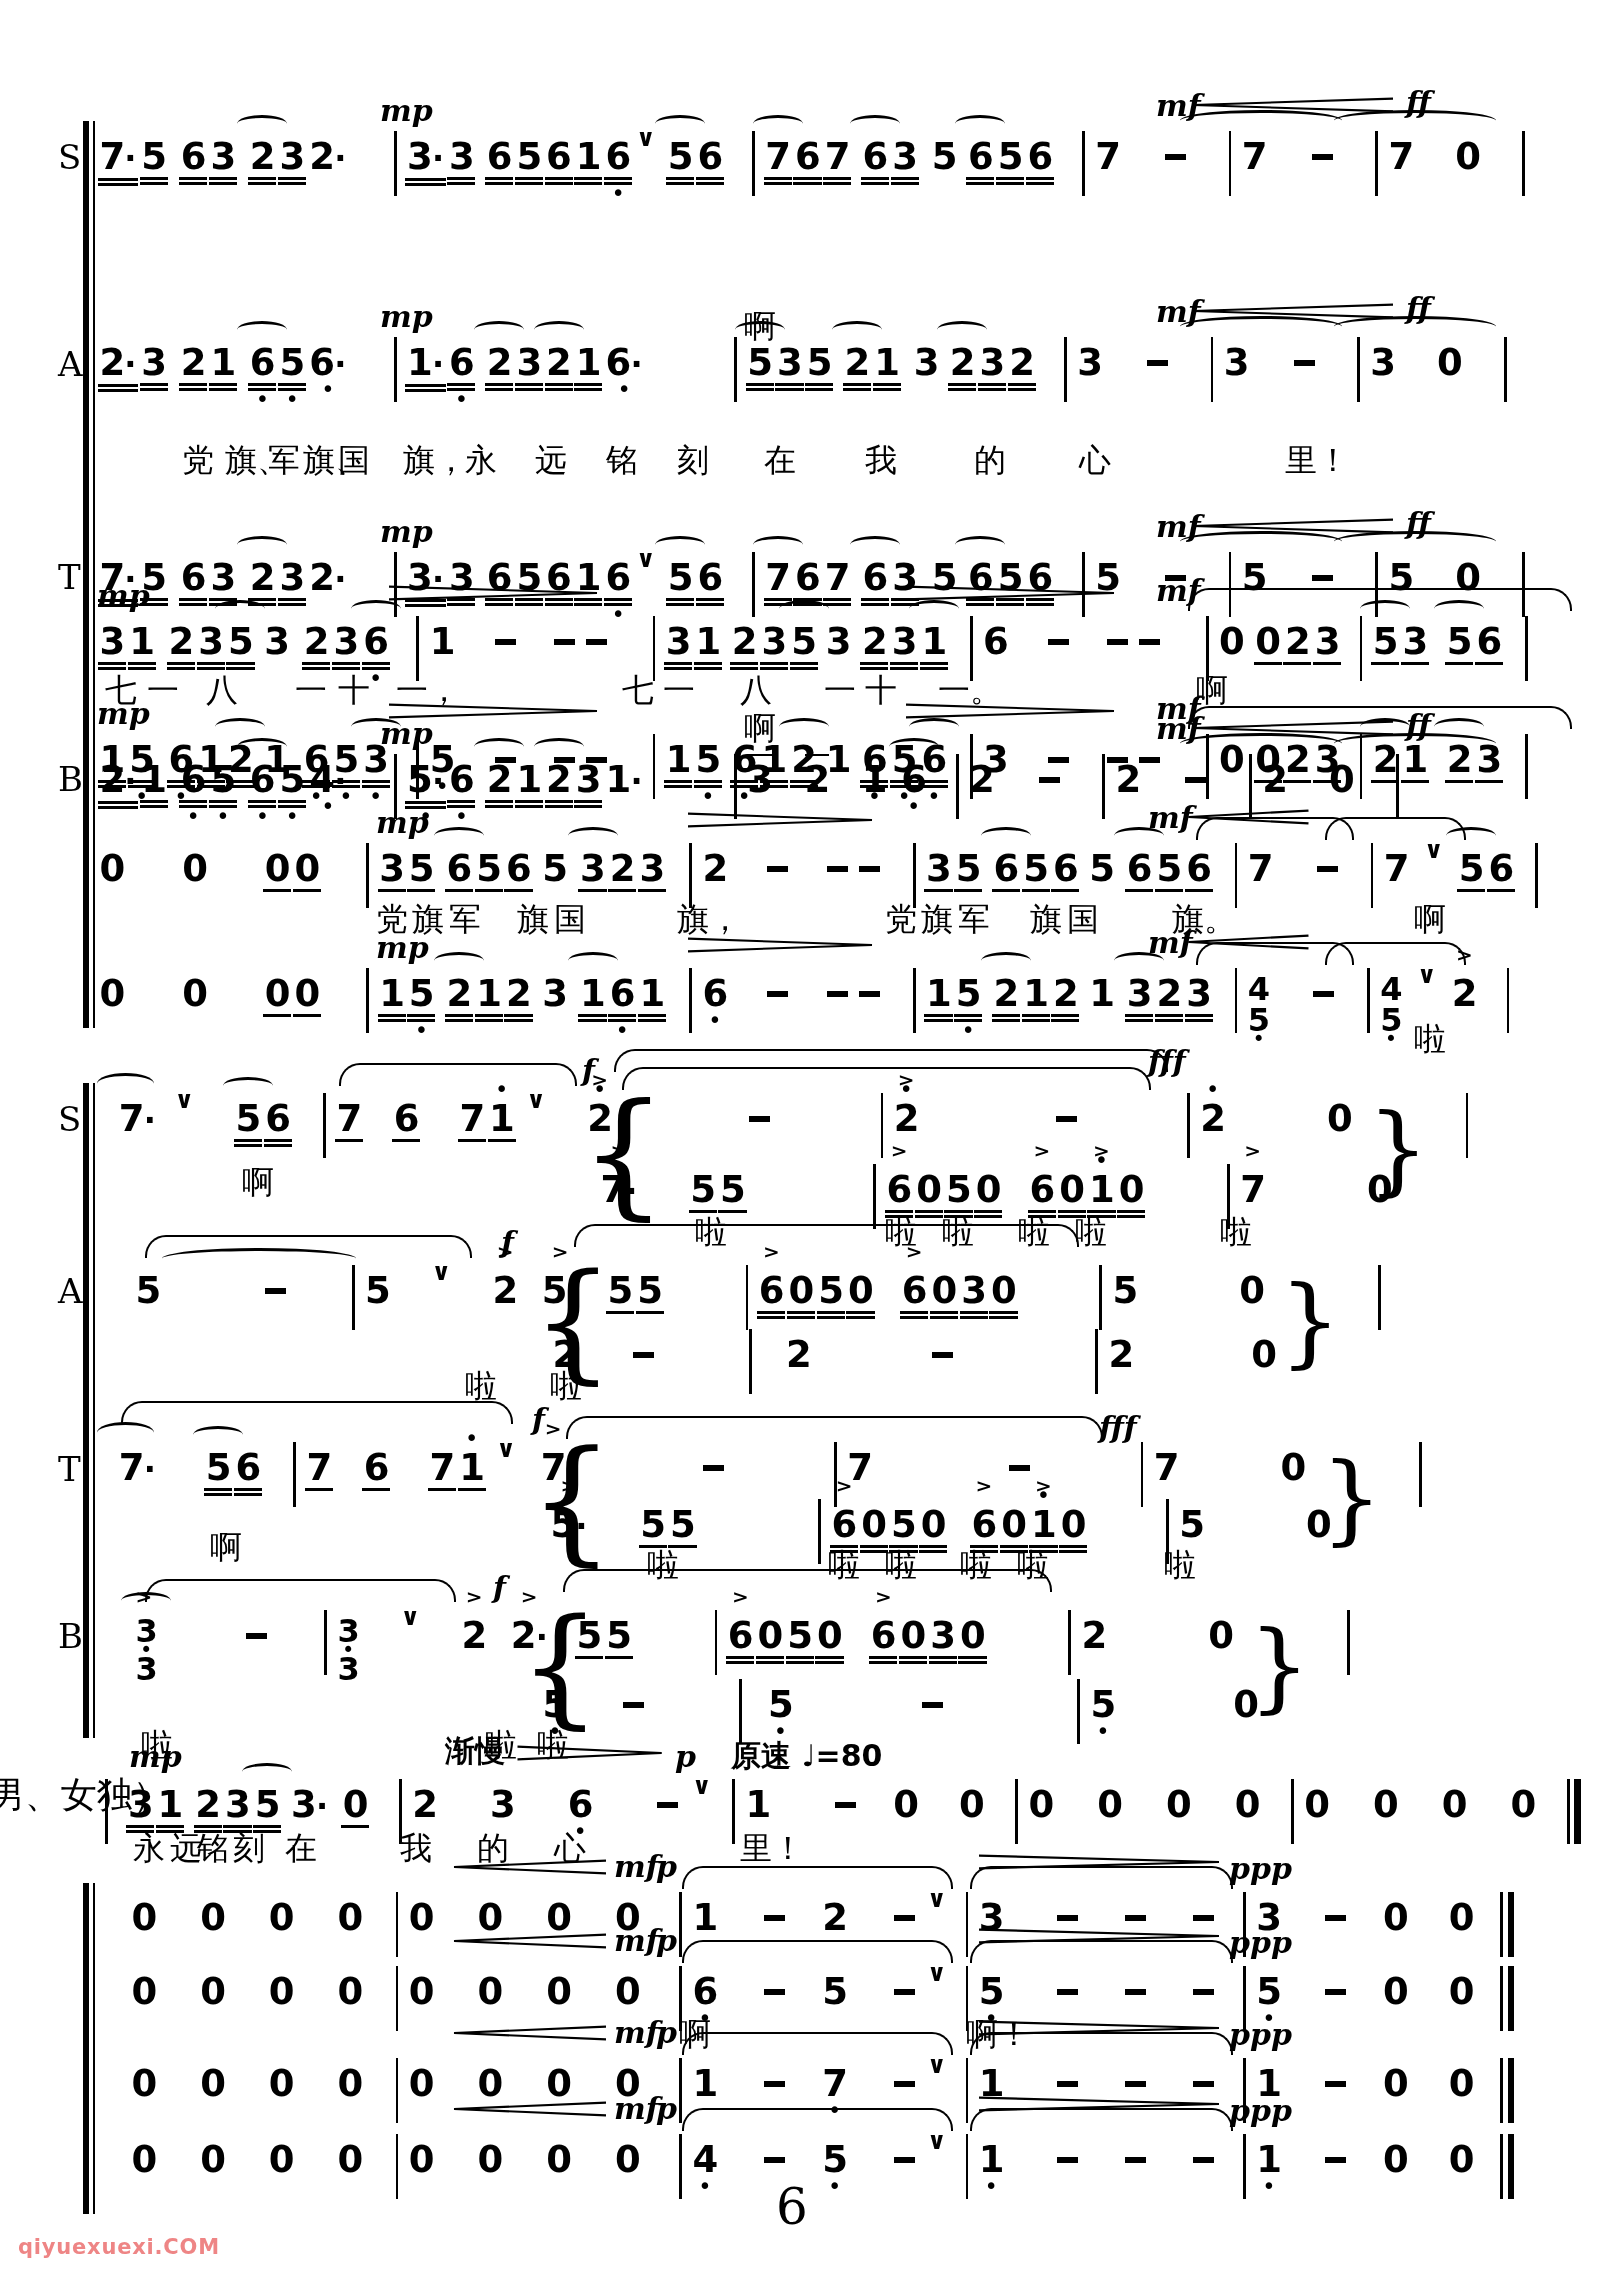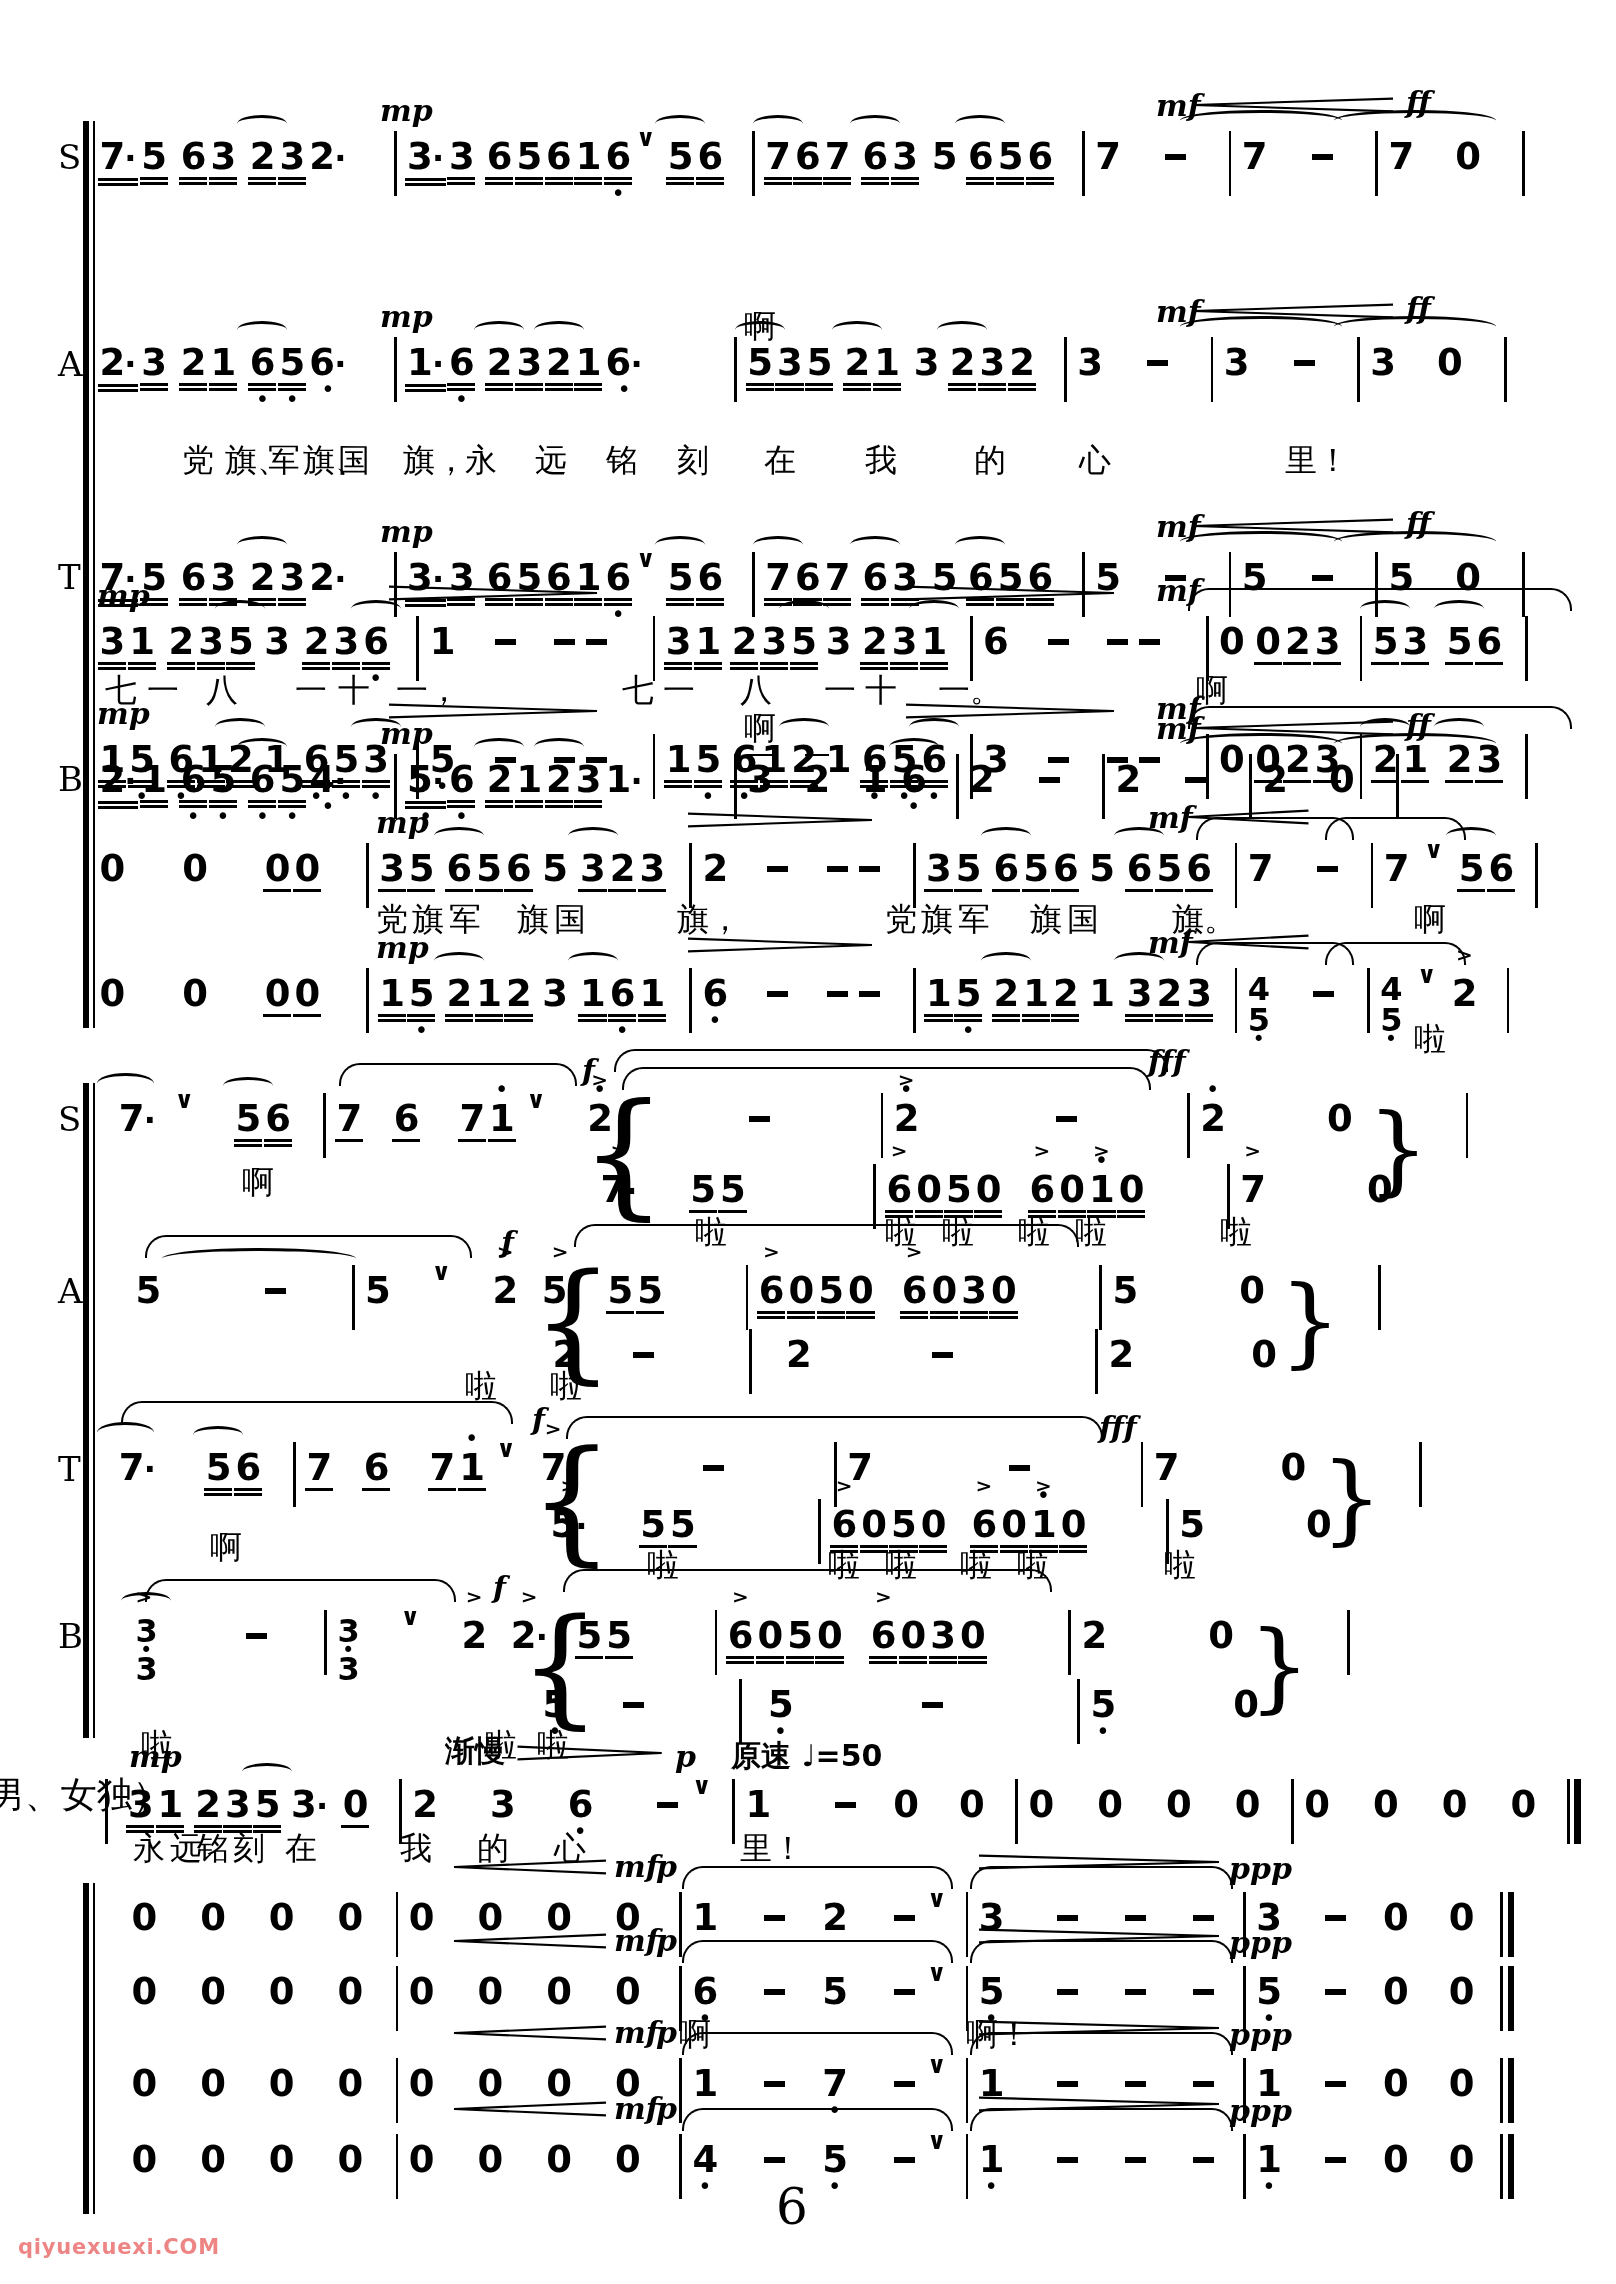--- a/index.html
+++ b/index.html
@@ -988,21 +988,21 @@
       <span class="lyr" style="left: 380px; top: 45px;">的</span>
       <span class="lyr" style="left: 457px; top: 45px;">心</span>
       <span class="lyr" style="left: 643px; top: 45px;">里！</span>
       <span class="dyn" style="position: absolute; left: 32px; top: -44px;">mp</span>
       <span class="ann" style="position: absolute; left: 348px; top: -50px;">渐慢</span>
       <div class="hp" style="position: absolute; left: 420px; top: -40px;"><svg width="145" height="16" viewBox="0 0 180 20">
           <line x1="0" y1="2" x2="180" y2="10" stroke="#000" stroke-width="2.6"></line>
           <line x1="0" y1="18" x2="180" y2="10" stroke="#000" stroke-width="2.6"></line>
         </svg></div>
       <span class="dyn" style="position: absolute; left: 578px; top: -44px;">p</span>
-      <span class="ann" style="position: absolute; left: 634px; top: -45px;">原速 ♩=50</span>
+      <span class="ann" style="position: absolute; left: 634px; top: -45px;">原速 ♩=80</span>
     </div>
     <div class="line" style="top: 1898px;">
       <span class="sp" style="width: 32px;"></span>
       <span class="tk note"><span class="dw"><span class="dg">0</span></span></span>
       <span class="sp" style="width: 39px;"></span>
       <span class="tk note"><span class="dw"><span class="dg">0</span></span></span>
       <span class="sp" style="width: 39px;"></span>
       <span class="tk note"><span class="dw"><span class="dg">0</span></span></span>
       <span class="sp" style="width: 39px;"></span>
       <span class="tk note"><span class="dw"><span class="dg">0</span></span></span>

